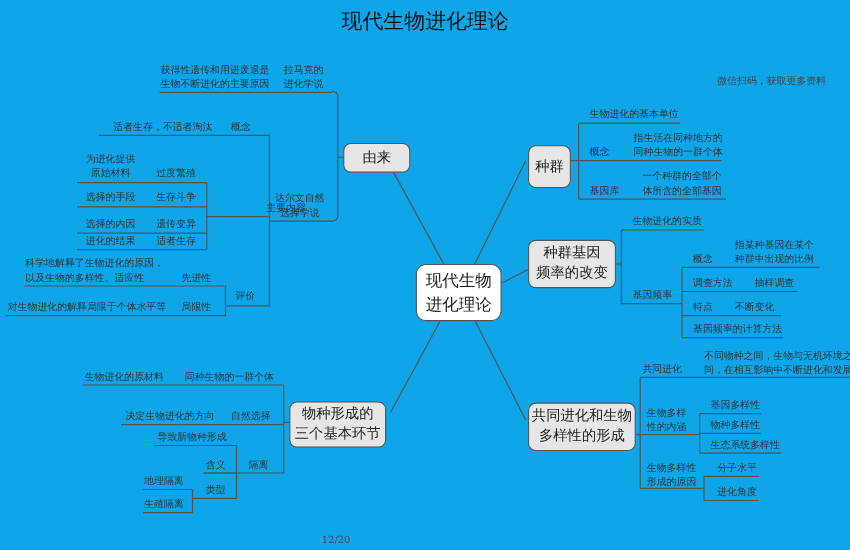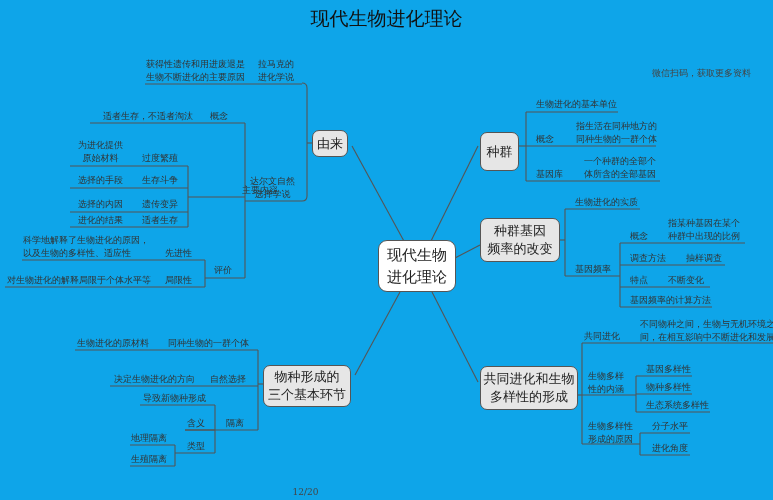--- a/index.html
+++ b/index.html
@@ -101,21 +101,21 @@
       <line x1="175" y1="466" x2="130" y2="466"></line>
     </g>
   </svg>
 
   <div class="title">现代生物进化理论</div>
   <div class="note" style="left:652px; top:67px;">微信扫码，获取更多资料</div>
 
   <div class="box center" style="left:378px; top:240px; width:78px; height:52px; white-space:pre;">现代生物
 进化理论</div>
 
-  <div class="box" style="left:312px; top:130px; width:36px; height:27px;">由来</div>
+  <div class="box" style="left:312px; top:130px; width:61px; height:27px;">由来</div>
   <div class="t c" style="left:258px; top:58px; white-space:pre;">拉马克的
 进化学说</div>
   <div class="t c" style="left:146px; top:58px; white-space:pre;">获得性遗传和用进废退是
 生物不断进化的主要原因</div>
   <div class="t c" style="left:250px; top:175px; white-space:pre;">达尔文自然
 选择学说</div>
   <div class="t" style="left:210px; top:110px;">概念</div>
   <div class="t" style="left:103px; top:110px;">适者生存，不适者淘汰</div>
   <div class="t" style="left:197px; top:184px;margin-left:45px;">主要内容</div>
 

